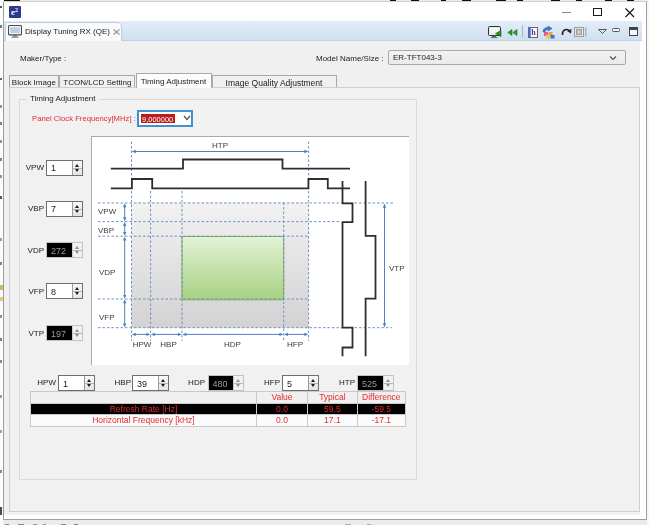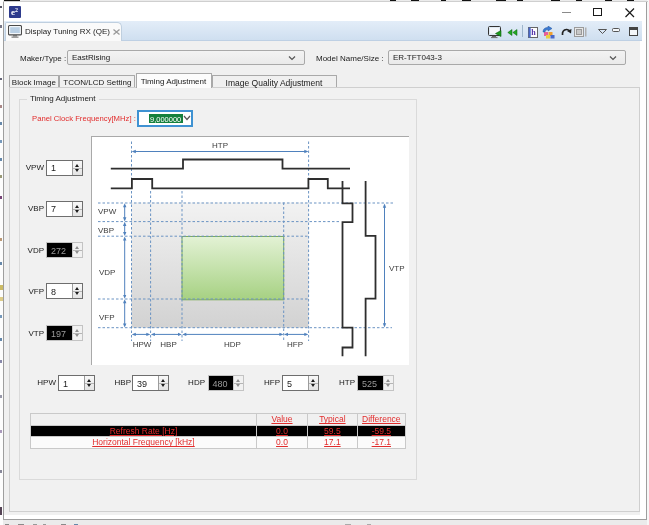--- a/index.html
+++ b/index.html
@@ -152,46 +152,40 @@
       <path d="M0.5,0.5 L8.5,0.5 L4.5,4.5 z" fill="none" stroke="#555" stroke-width="1"></path>
     </svg>
     <div class="abs" style="left:608px;top:7px;width:8px;height:3.5px;border:1px solid #555;border-radius:1.5px;background:#f4f7fa;"></div>
     <div class="abs" style="left:625px;top:6px;width:8.5px;height:8.5px;border:1.4px solid #444;background:#f4f7fa;">
         <div style="position:absolute;left:0;top:0;width:100%;height:2.2px;background:#444;"></div>
       </div>
   </div>
 
   <div class="content">
     <div class="lbl" style="left:16px;top:12.5px;">Maker/Type :</div>
-    <div class="combo" style="left:63px;width:238px;">
-      <span class="tx">EastRising</span>
-      <svg class="abs" style="right:8px;top:5px;" width="8" height="5" viewBox="0 0 8 5">
-          <path d="M1,0.5 L4,3.5 L7,0.5" stroke="#555" stroke-width="1.2" fill="none"></path>
-        </svg>
-    </div>
     <div class="lbl" style="left:312px;top:12.5px;">Model Name/Size :</div>
     <div class="combo" style="left:384px;width:238px;">
       <span class="tx">ER-TFT043-3</span>
       <svg class="abs" style="right:8px;top:5px;" width="8" height="5" viewBox="0 0 8 5">
           <path d="M1,0.5 L4,3.5 L7,0.5" stroke="#555" stroke-width="1.2" fill="none"></path>
         </svg>
     </div>
 
     <div class="wtab" style="left:4.5px;width:50.7px;text-align:center;">Block Image</div>
     <div class="wtab" style="left:55.2px;width:76.3px;">TCON/LCD Setting</div>
     <div class="wtab sel" style="left:131.5px;width:76px;">Timing Adjustment</div>
     <div class="wtab" style="left:207.5px;width:125px;font-size:8.5px;">Image Quality Adjustment</div>
     <div class="page"></div>
 
     <div class="abs" style="left:14.7px;top:57.8px;width:398px;height:381px;border:1px solid #dadada;z-index:2;"></div>
     <div class="lbl" style="left:23px;top:53px;background:#f1f1f1;padding:0 3px;z-index:3;">Timing Adjustment</div>
 
     <div class="lbl" style="left:28px;top:73px;color:#e22c2c;z-index:6;font-size:7.7px;">Panel Clock Frequency[MHz] :</div>
     <div class="abs" style="left:133px;top:68.5px;width:56px;height:17px;border:2px solid #3f92d2;background:#fff;z-index:3;">
-      <div class="abs" style="left:10px;top:2.5px;width:34px;height:8.5px;background:#15803d;color:#fff;font-size:7.5px;padding:0.5px 0 0 1px;">9,000000</div>
+      <div class="abs" style="left:2px;top:2.5px;width:34px;height:8.5px;background:#b91c1c;color:#fff;font-size:7.5px;padding:0.5px 0 0 1px;">9,000000</div>
       <svg class="abs" style="left:44px;top:3.5px;" width="8" height="6">
           <path d="M1,1 L4,4.5 L7,1" stroke="#555" stroke-width="1.2" fill="none"></path>
         </svg>
     </div>
 
     <div class="abs" style="left:87px;top:95px;width:318px;height:229px;background:#fff;border-top:1px solid #a9a9a9;border-left:1px solid #a9a9a9;z-index:3;">
       <svg width="317" height="228" id="diag" font-family="Liberation Sans, sans-serif">
         <defs>
           <linearGradient id="gg" x1="0" y1="0" x2="0" y2="1">
             <stop offset="0" stop-color="#f2f2f2"></stop>
@@ -346,21 +340,21 @@
       </div>
     <div class="lbl" style="left:328px;top:337px;width:23px;text-align:right;">HTP</div>
     <div class="spin dis" style="left:353px;top:334px;">
         <span class="val">525</span>
       <span class="btns">
           <i class="sarr up"></i>
           <i class="sarr dn"></i>
         </span>
       </div>
 
-    <table class="res" style="left:25.7px;top:372px;text-decoration:underline;">
+    <table class="res" style="left:25.7px;top:350px;">
       <tbody>
           <tr style="background:#f0f0f0;">
         <td style="width:226.6px;"></td>
             <td style="width:50.4px;">Value</td>
         <td style="width:50.4px;">Typical</td>
             <td style="width:47.5px;">Difference</td>
       </tr>
       <tr style="background:#000000;">
             <td>Refresh Rate [Hz]</td>
             <td>0.0</td>

